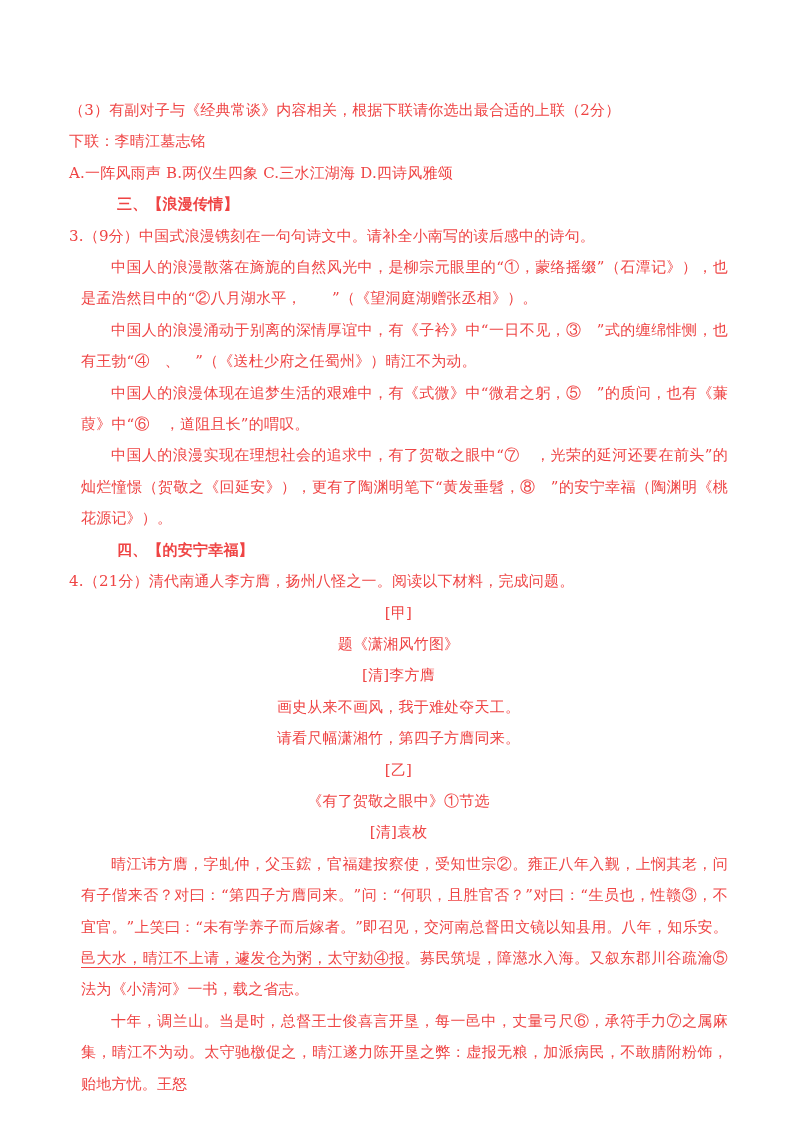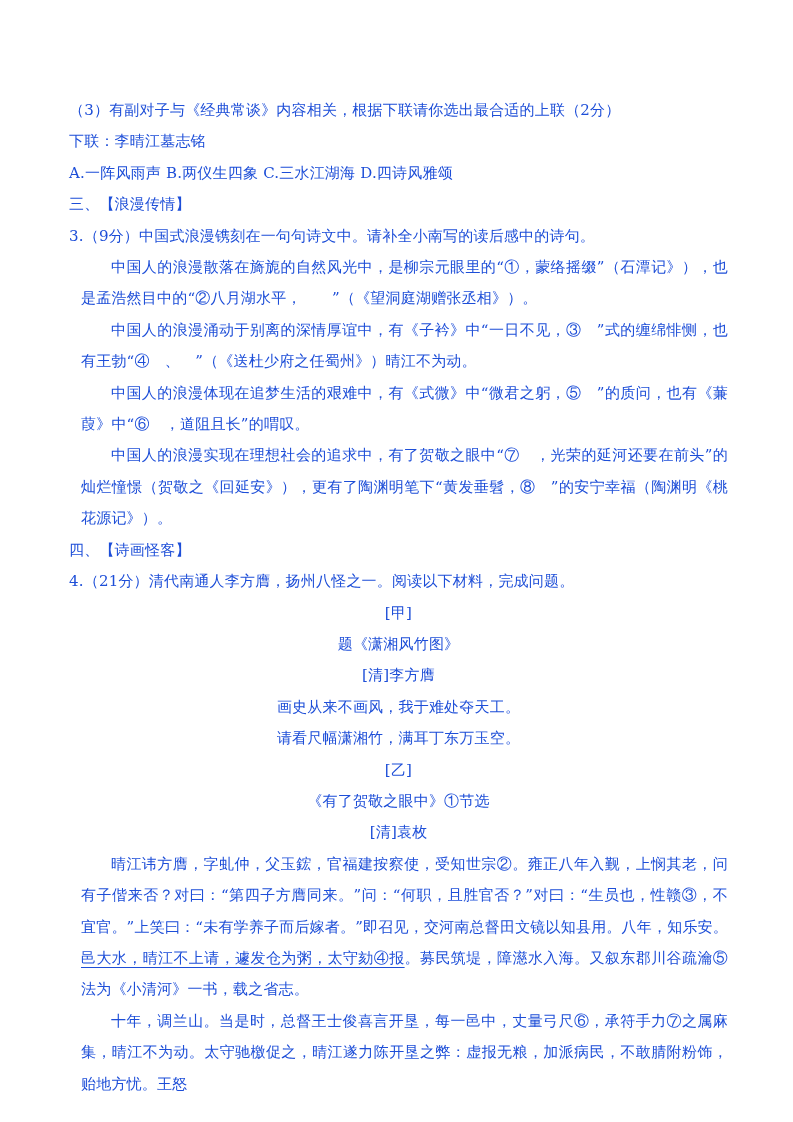--- a/index.html
+++ b/index.html
@@ -5,67 +5,67 @@
   html, body {
     margin: 0;
     padding: 0;
     background: #ffffff;
   }
   .page {
     position: relative;
     width: 793px;
     height: 1122px;
     background: #ffffff;
-    color: #1d4ed8;
+    color: #ef4444;
     font-family: "DejaVu Serif", "Liberation Serif", serif;
     overflow: hidden;
   }
   .content {
     position: absolute;
     left: 69px;
     top: 95px;
     width: 659px;
   }
   .line {
     font-size: 15px;
     line-height: 31.4px;
     text-align: justify;
     letter-spacing: 0.2px;
     word-break: break-all;
   }
   .indent { text-indent: 2em; margin-left: 12px; }
   .center { text-align: center; text-indent: 0; }
-  .heading { font-weight: normal; }
+  .heading { font-weight: bold; margin-left: 48px; }
   .u {
     text-decoration: underline;
     text-underline-offset: 4px;
   }
 </style>
 </head>
 <body>
 
 <div class="page">
   <div class="content">
 
     <div class="line">（3）有副对子与《经典常谈》内容相关，根据下联请你选出最合适的上联（2分）</div>
     <div class="line">下联：李晴江墓志铭</div>
     <div class="line">A.一阵风雨声 B.两仪生四象 C.三水江湖海 D.四诗风雅颂</div>
     <div class="line heading">三、【浪漫传情】</div>
     <div class="line">3.（9分）中国式浪漫镌刻在一句句诗文中。请补全小南写的读后感中的诗句。</div>
     <div class="line indent">中国人的浪漫散落在旖旎的自然风光中，是柳宗元眼里的“①，蒙络摇缀”（石潭记》），也是孟浩然目中的“②八月湖水平，　　”（《望洞庭湖赠张丞相》）。</div>
     <div class="line indent">中国人的浪漫涌动于别离的深情厚谊中，有《子衿》中“一日不见，③　”式的缠绵悱恻，也有王勃“④　、　”（《送杜少府之任蜀州》）晴江不为动。</div>
     <div class="line indent">中国人的浪漫体现在追梦生活的艰难中，有《式微》中“微君之躬，⑤　”的质问，也有《蒹葭》中“⑥　，道阻且长”的喟叹。</div>
     <div class="line indent">中国人的浪漫实现在理想社会的追求中，有了贺敬之眼中“⑦　，光荣的延河还要在前头”的灿烂憧憬（贺敬之《回延安》），更有了陶渊明笔下“黄发垂髫，⑧　”的安宁幸福（陶渊明《桃花源记》）。</div>
-    <div class="line heading">四、【诗画怪客】</div>
+    <div class="line heading">四、【的安宁幸福】</div>
     <div class="line">4.（21分）清代南通人李方膺，扬州八怪之一。阅读以下材料，完成问题。</div>
     <div class="line center">[甲]</div>
     <div class="line center">题《潇湘风竹图》</div>
     <div class="line center">[清]李方膺</div>
     <div class="line center">画史从来不画风，我于难处夺天工。</div>
-    <div class="line center">请看尺幅潇湘竹，满耳丁东万玉空。</div>
+    <div class="line center">请看尺幅潇湘竹，第四子方膺同来。</div>
     <div class="line center">[乙]</div>
     <div class="line center">《有了贺敬之眼中》①节选</div>
     <div class="line center">[清]袁枚</div>
 
     <div class="line indent"><span>晴江讳方膺，字虬仲，父玉鋐，官福建按察使，受知世宗②。雍正八年入觐，上悯其老，问有子偕来否？对曰：“第四子方膺同来。”问：“何职，且胜官否？”对曰：“生员也，性赣③，不宜官。”上笑曰：“未有学养子而后嫁者。”即召见，交河南总督田文镜以知县用。八年，知乐安。</span><span class="u">邑大水，晴江不上请，遽发仓为粥，太守劾④报</span><span>。募民筑堤，障濨水入海。又叙东郡川谷疏瀹⑤法为《小清河》一书，载之省志。</span></div>
 
     <div class="line indent">十年，调兰山。当是时，总督王士俊喜言开垦，每一邑中，丈量弓尺⑥，承符手力⑦之属麻集，晴江不为动。太守驰檄促之，晴江遂力陈开垦之弊：虚报无粮，加派病民，不敢腈附粉饰，贻地方忧。王怒</div>
 
   </div>
 </div>

